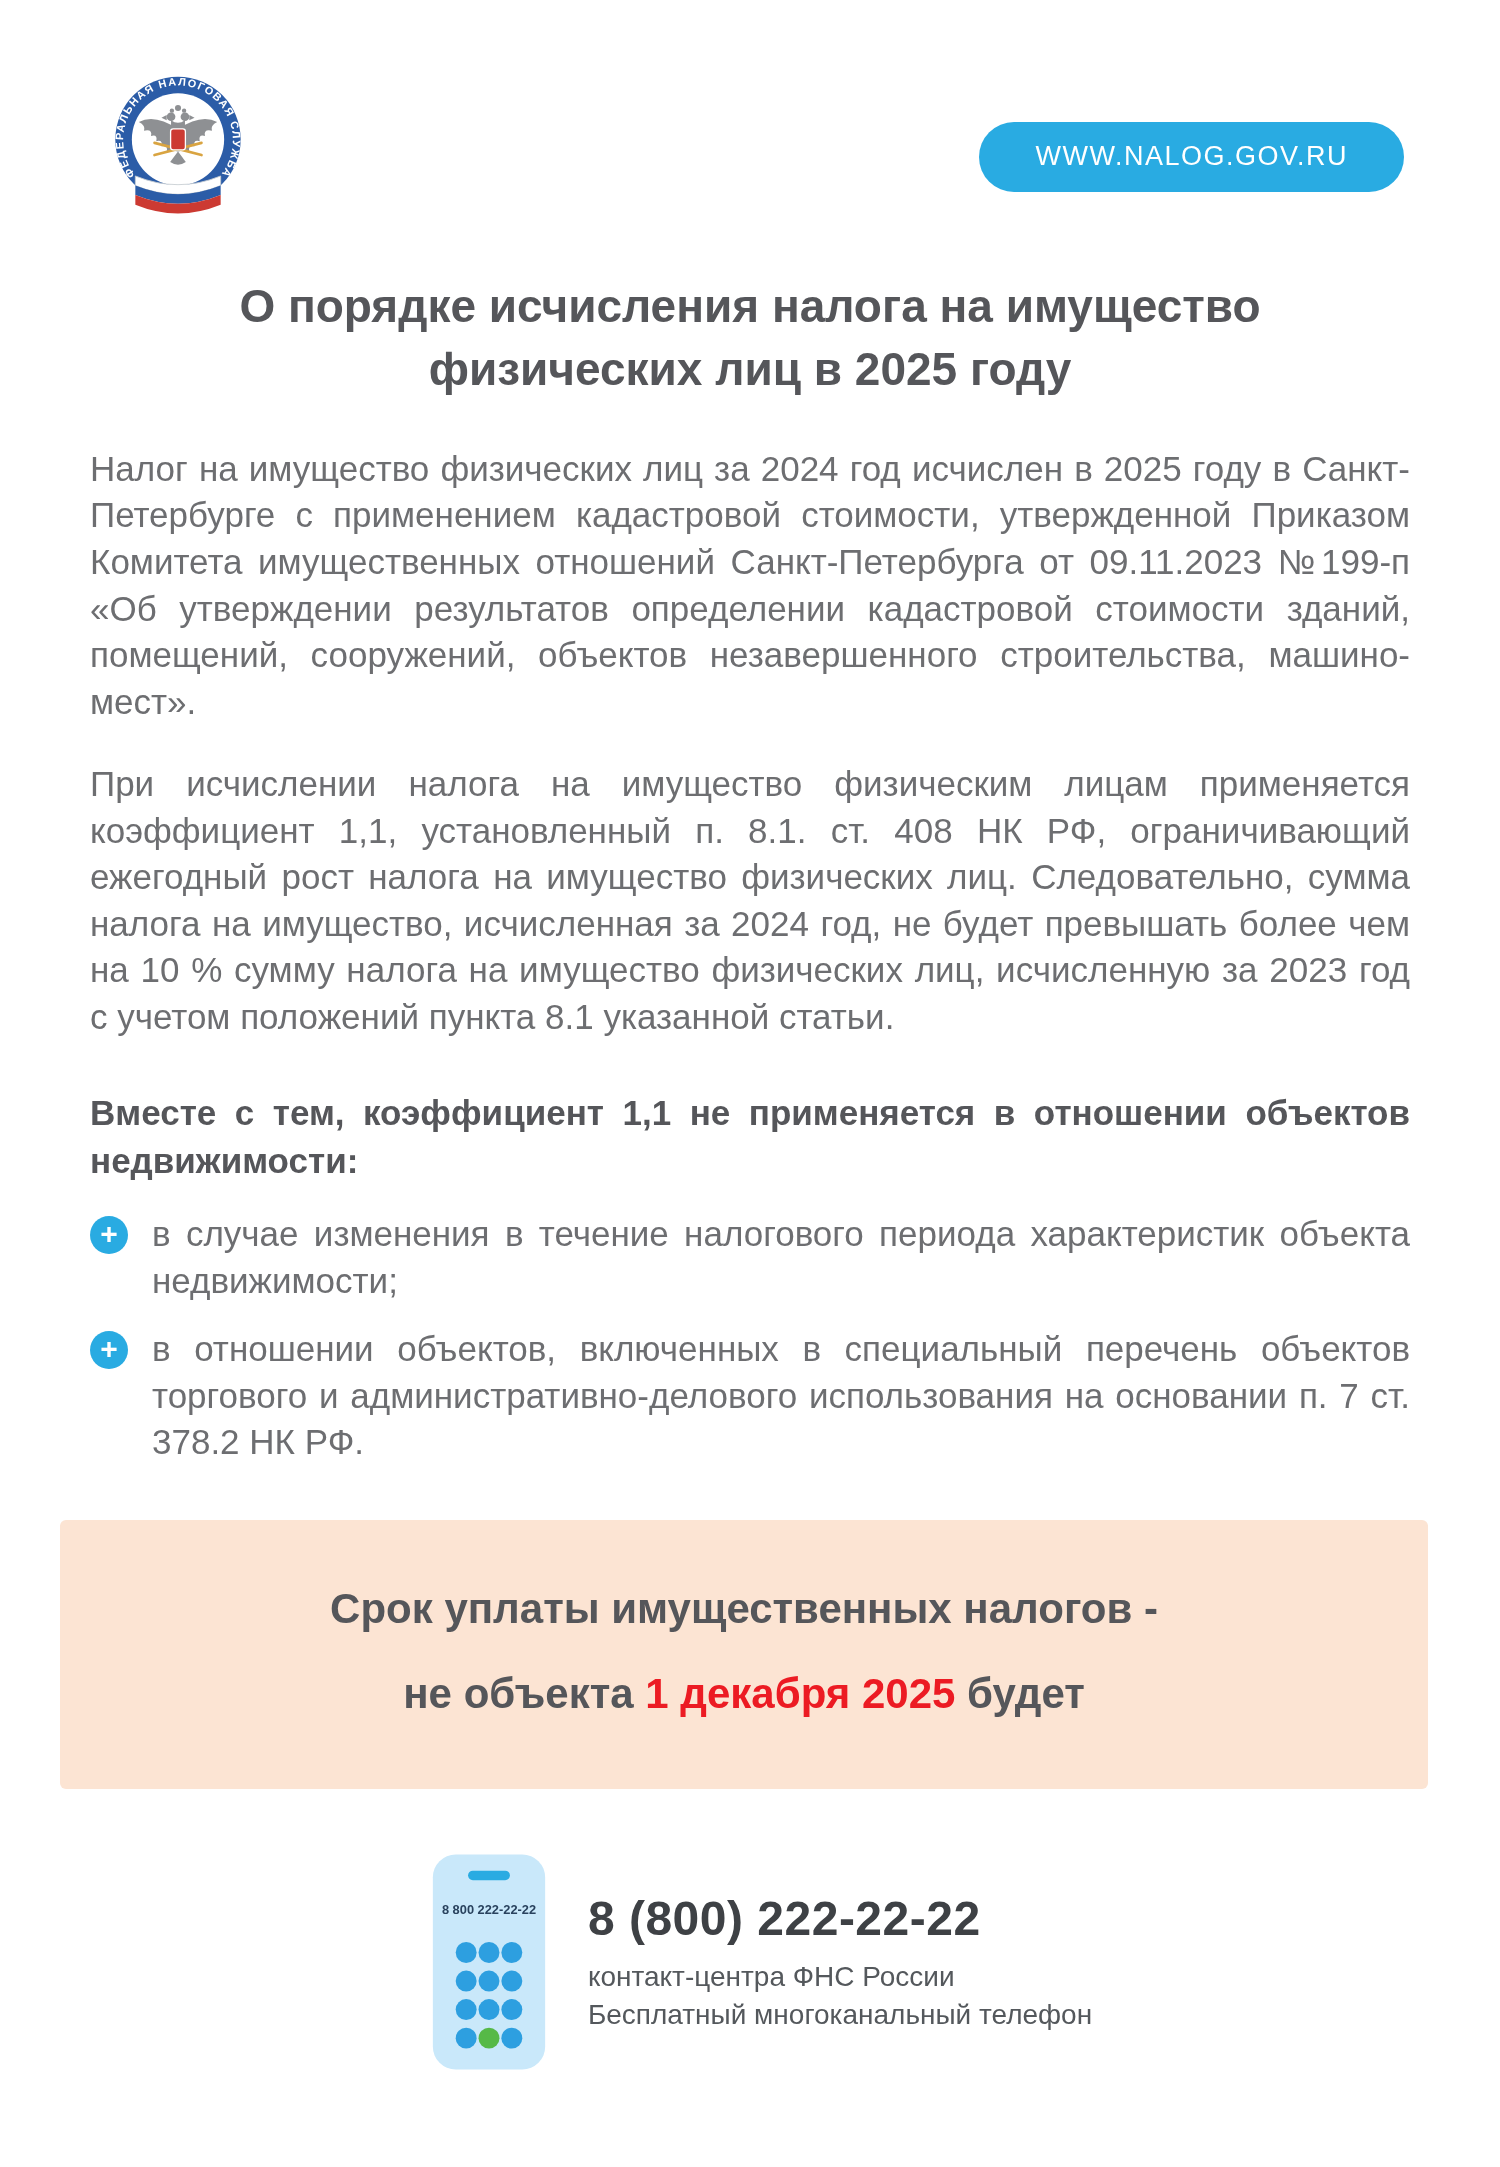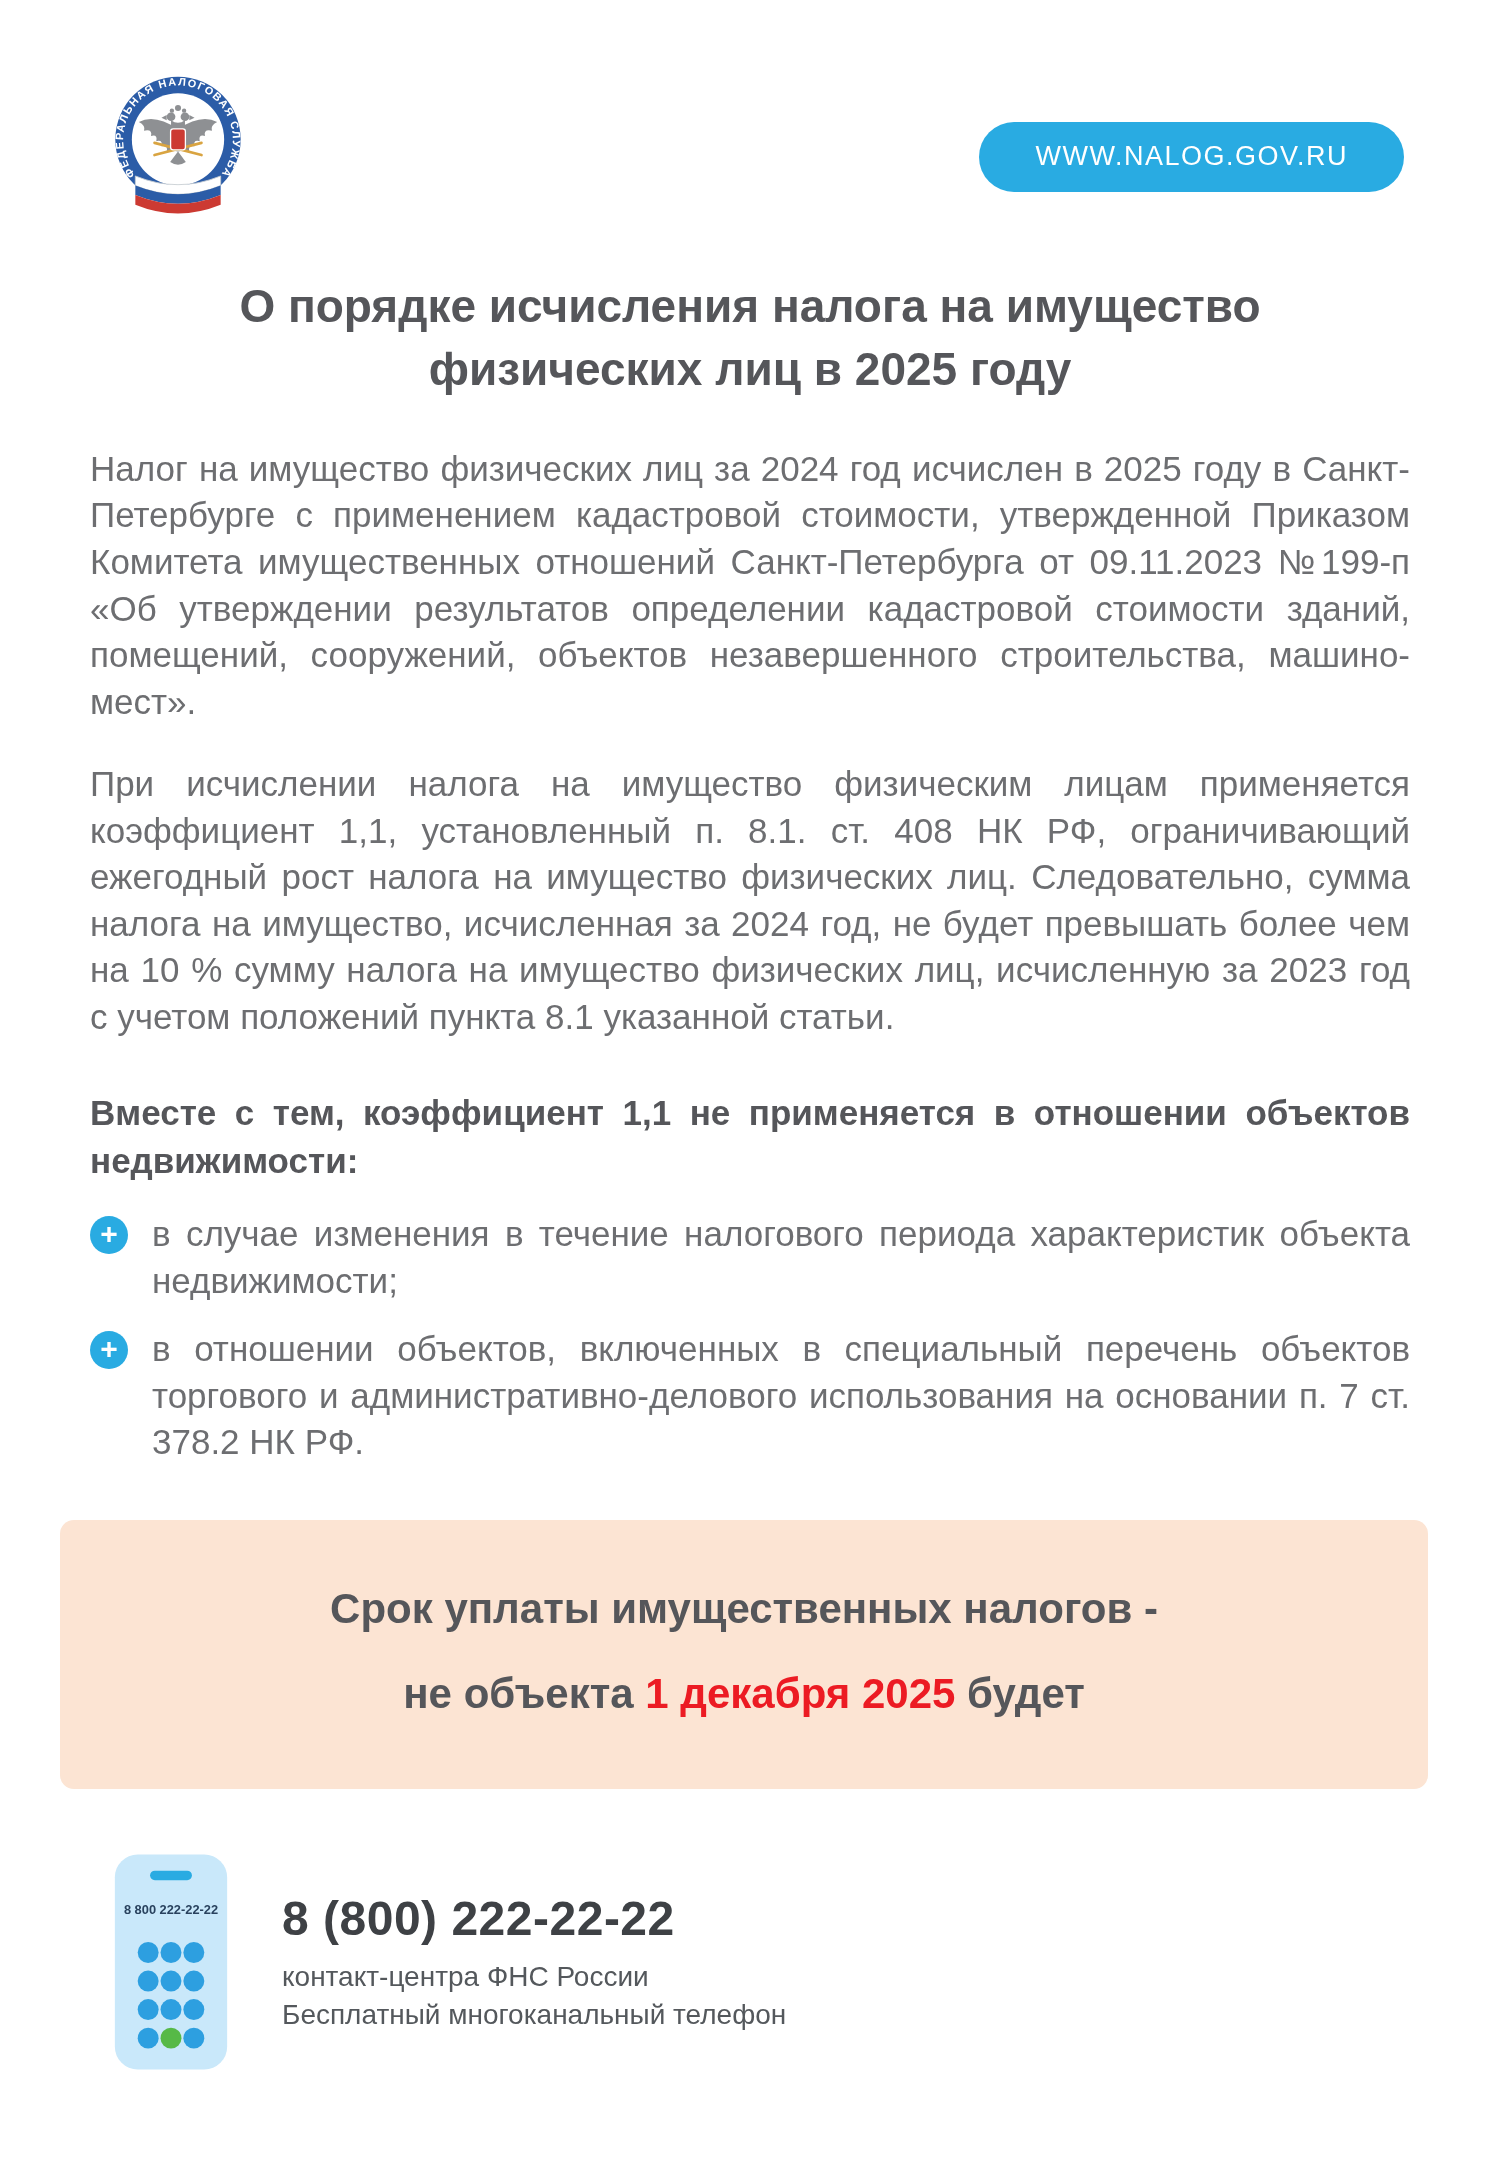--- a/index.html
+++ b/index.html
@@ -57,30 +57,31 @@
     position:absolute;left:0;top:5px;
     width:38px;height:38px;border-radius:50%;
     background:#29ABE2;color:#ffffff;
     display:flex;align-items:center;justify-content:center;
     font-size:30px;font-weight:bold;line-height:1;
   }
   .plus-badge::before{content:"+";position:relative;top:-1px;}
   
   .deadline-box{
     margin:54px 72px 0 60px;
-    background:#FCE4D3;border-radius:14px;
+    background:#FCE4D3;border-radius:6px;
     padding:60px 40px 66px;
     text-align:center;font-weight:bold;color:#55565a;font-size:42px;line-height:1.4;
   }
   .deadline-line2{margin-top:26px;}
   .red-date{color:#EC1B23;}
   
   .footer{
-    display:flex;align-items:center;gap:52px;
+    display:flex;align-items:center;gap:40px;
     margin:62px 90px 0 112px;
+    justify-content:center;
   }
   .phone-svg{width:118px;height:222px;flex:0 0 auto;}
   .phone-number{font-weight:bold;color:#3e4145;font-size:48px;letter-spacing:.5px;}
   .phone-desc{margin-top:12px;color:#54585c;font-size:28px;line-height:1.35;}
 </style>
 </head>
 <body>
 
 <div class="page">
 

